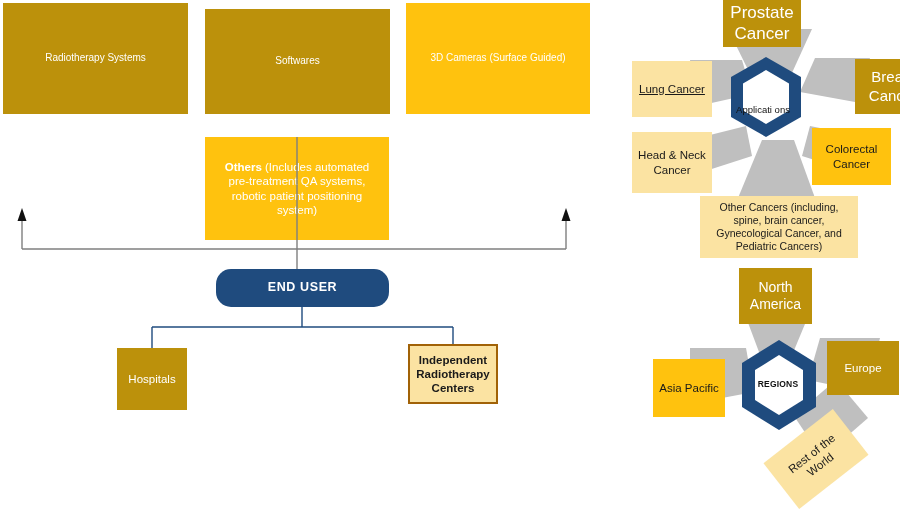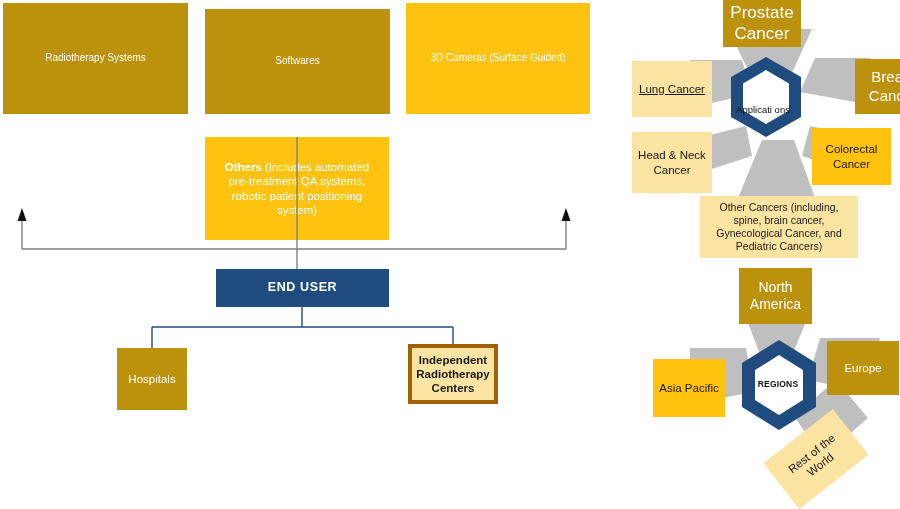--- a/index.html
+++ b/index.html
@@ -9,35 +9,35 @@
     position:relative;
   }
   .canvas{position:absolute;left:0;top:0;width:900px;height:509px;}
   .box{position:absolute;box-sizing:border-box;display:flex;align-items:center;
        justify-content:center;text-align:center;line-height:1.22;}
   
   .seg{color:#ffffff;font-size:10px;}
   .darkgold{background:#BC910B;}
   .brightgold{background:#FFC20E;}
   .cream{background:#FBE3A2;}
-  .navy{background:#1F4B7E;}
+  .navy{background:#1F4B7E;border-radius:15px;}
 
   #box-radiotherapy{left:3px;top:3px;width:185px;height:111px;}
   #box-softwares{left:205px;top:9px;width:185px;height:105px;}
   #box-3dcameras{left:406px;top:3px;width:184px;height:111px;}
   #box-others{left:205px;top:137px;width:184px;height:103px;font-size:11.5px;
               padding:0 9px;}
   #box-others b{font-weight:bold;}
 
   #box-enduser{left:216px;top:269px;width:173px;height:38px;color:#ffffff;
                font-size:12.5px;font-weight:bold;letter-spacing:.6px;}
   #box-hospitals{left:117px;top:348px;width:70px;height:62px;color:#ffffff;
                  font-size:11.5px;}
   #box-irc{left:408px;top:344px;width:90px;height:60px;color:#1a1a1a;
-           font-size:11.5px;font-weight:bold;border:4px solid #a16207;}
+           font-size:11.5px;font-weight:bold;border:2px solid #a16207;}
 
   
   #connectors{position:absolute;left:0;top:0;width:620px;height:509px;}
 
   
   .cluster{position:absolute;}
   .hexwrap{position:absolute;}
   .hexlabel{position:absolute;display:flex;align-items:center;justify-content:center;
             text-align:center;color:#111111;}
 

